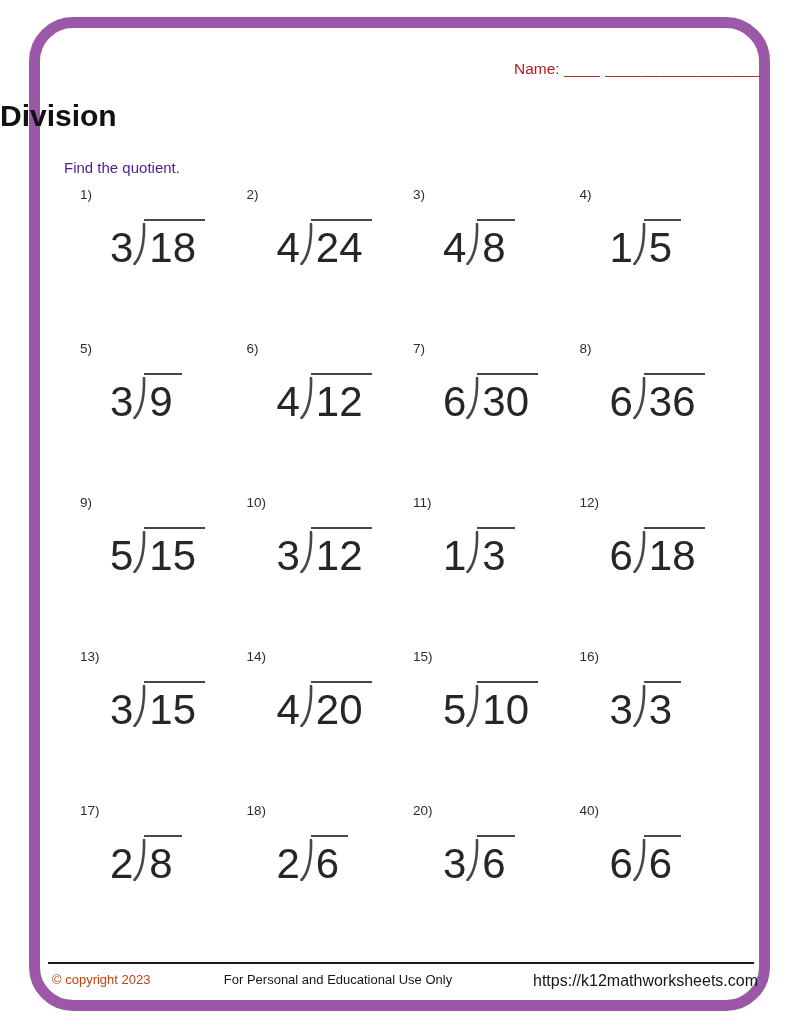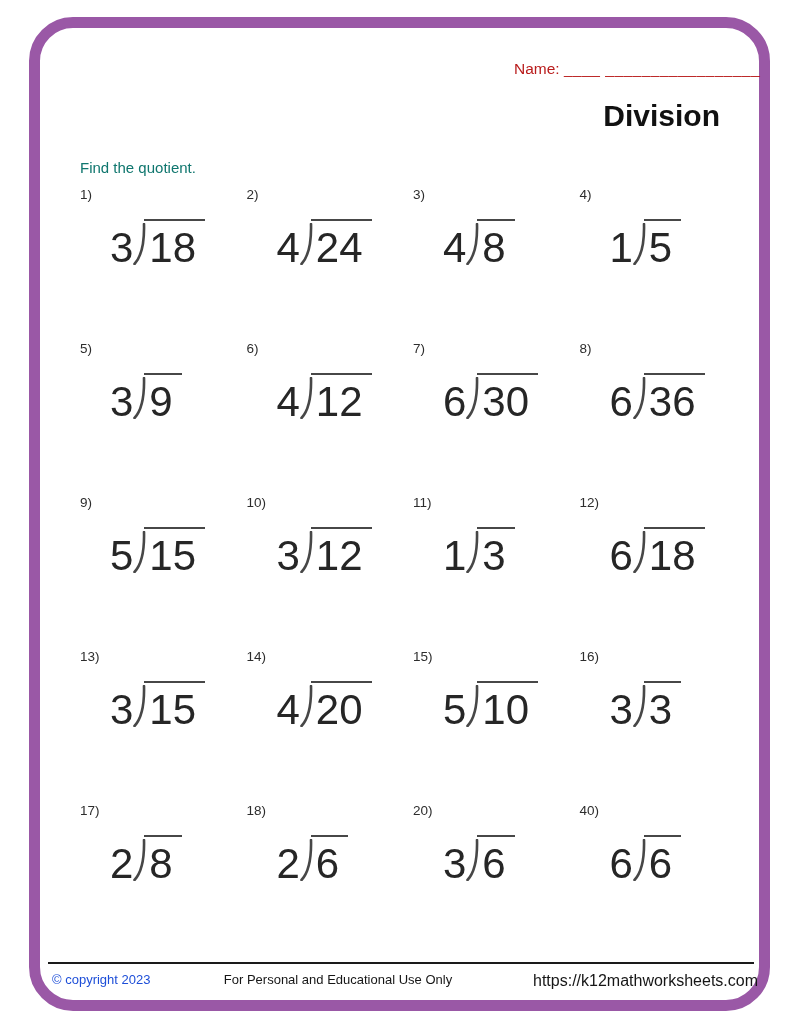--- a/index.html
+++ b/index.html
@@ -20,25 +20,25 @@
     border-radius:44px;
     background:#fff;
   }
   .name-row {
     position:absolute; top:60px; left:514px;
     font-size:15.5px; white-space:nowrap; color:#b91c1c;
   }
   .name-row .blank { letter-spacing:0.5px; }
   .title {
     position:absolute; top:99px; left:0; width:720px;
-    text-align:right; font-size:30px; font-weight:bold; color:#111;
+    text-align:left; font-size:30px; font-weight:bold; color:#111;
   }
   .instruction {
-    position:absolute; top:159px; left:80px;
-    font-size:15px; color:#0f766e;
+    position:absolute; top:159px; left:64px;
+    font-size:15px; color:#4c1d95;
   }
   .grid {
     position:absolute; top:187px; left:80px; width:666px;
     display:grid;
     grid-template-columns:repeat(4,1fr);
     grid-auto-rows:154px;
   }
   .cell { position:relative; }
   .pnum { font-size:13.5px; color:#2d2d2d; }
   .expr {
@@ -53,21 +53,21 @@
     display:inline-block;
     border-top:2.6px solid var(--rule);
     padding:6px 9px 0 5px;
     text-align:center;
   }
   .footer-line {
     position:absolute; top:962px; left:48px; right:46px;
     border-top:2px solid #1a1a1a;
   }
   .footer-copyright {
-    position:absolute; top:972px; left:52px; font-size:13px; color:#1d4ed8;
+    position:absolute; top:972px; left:52px; font-size:13px; color:#c2410c;
   }
   .footer-usage {
     position:absolute; top:972px; left:0; width:676px;
     text-align:center; font-size:13px; color:#161616;
   }
   .footer-url {
     position:absolute; top:972px; right:42px; font-size:16px; color:#161616;
   }
 </style>
 </head>

